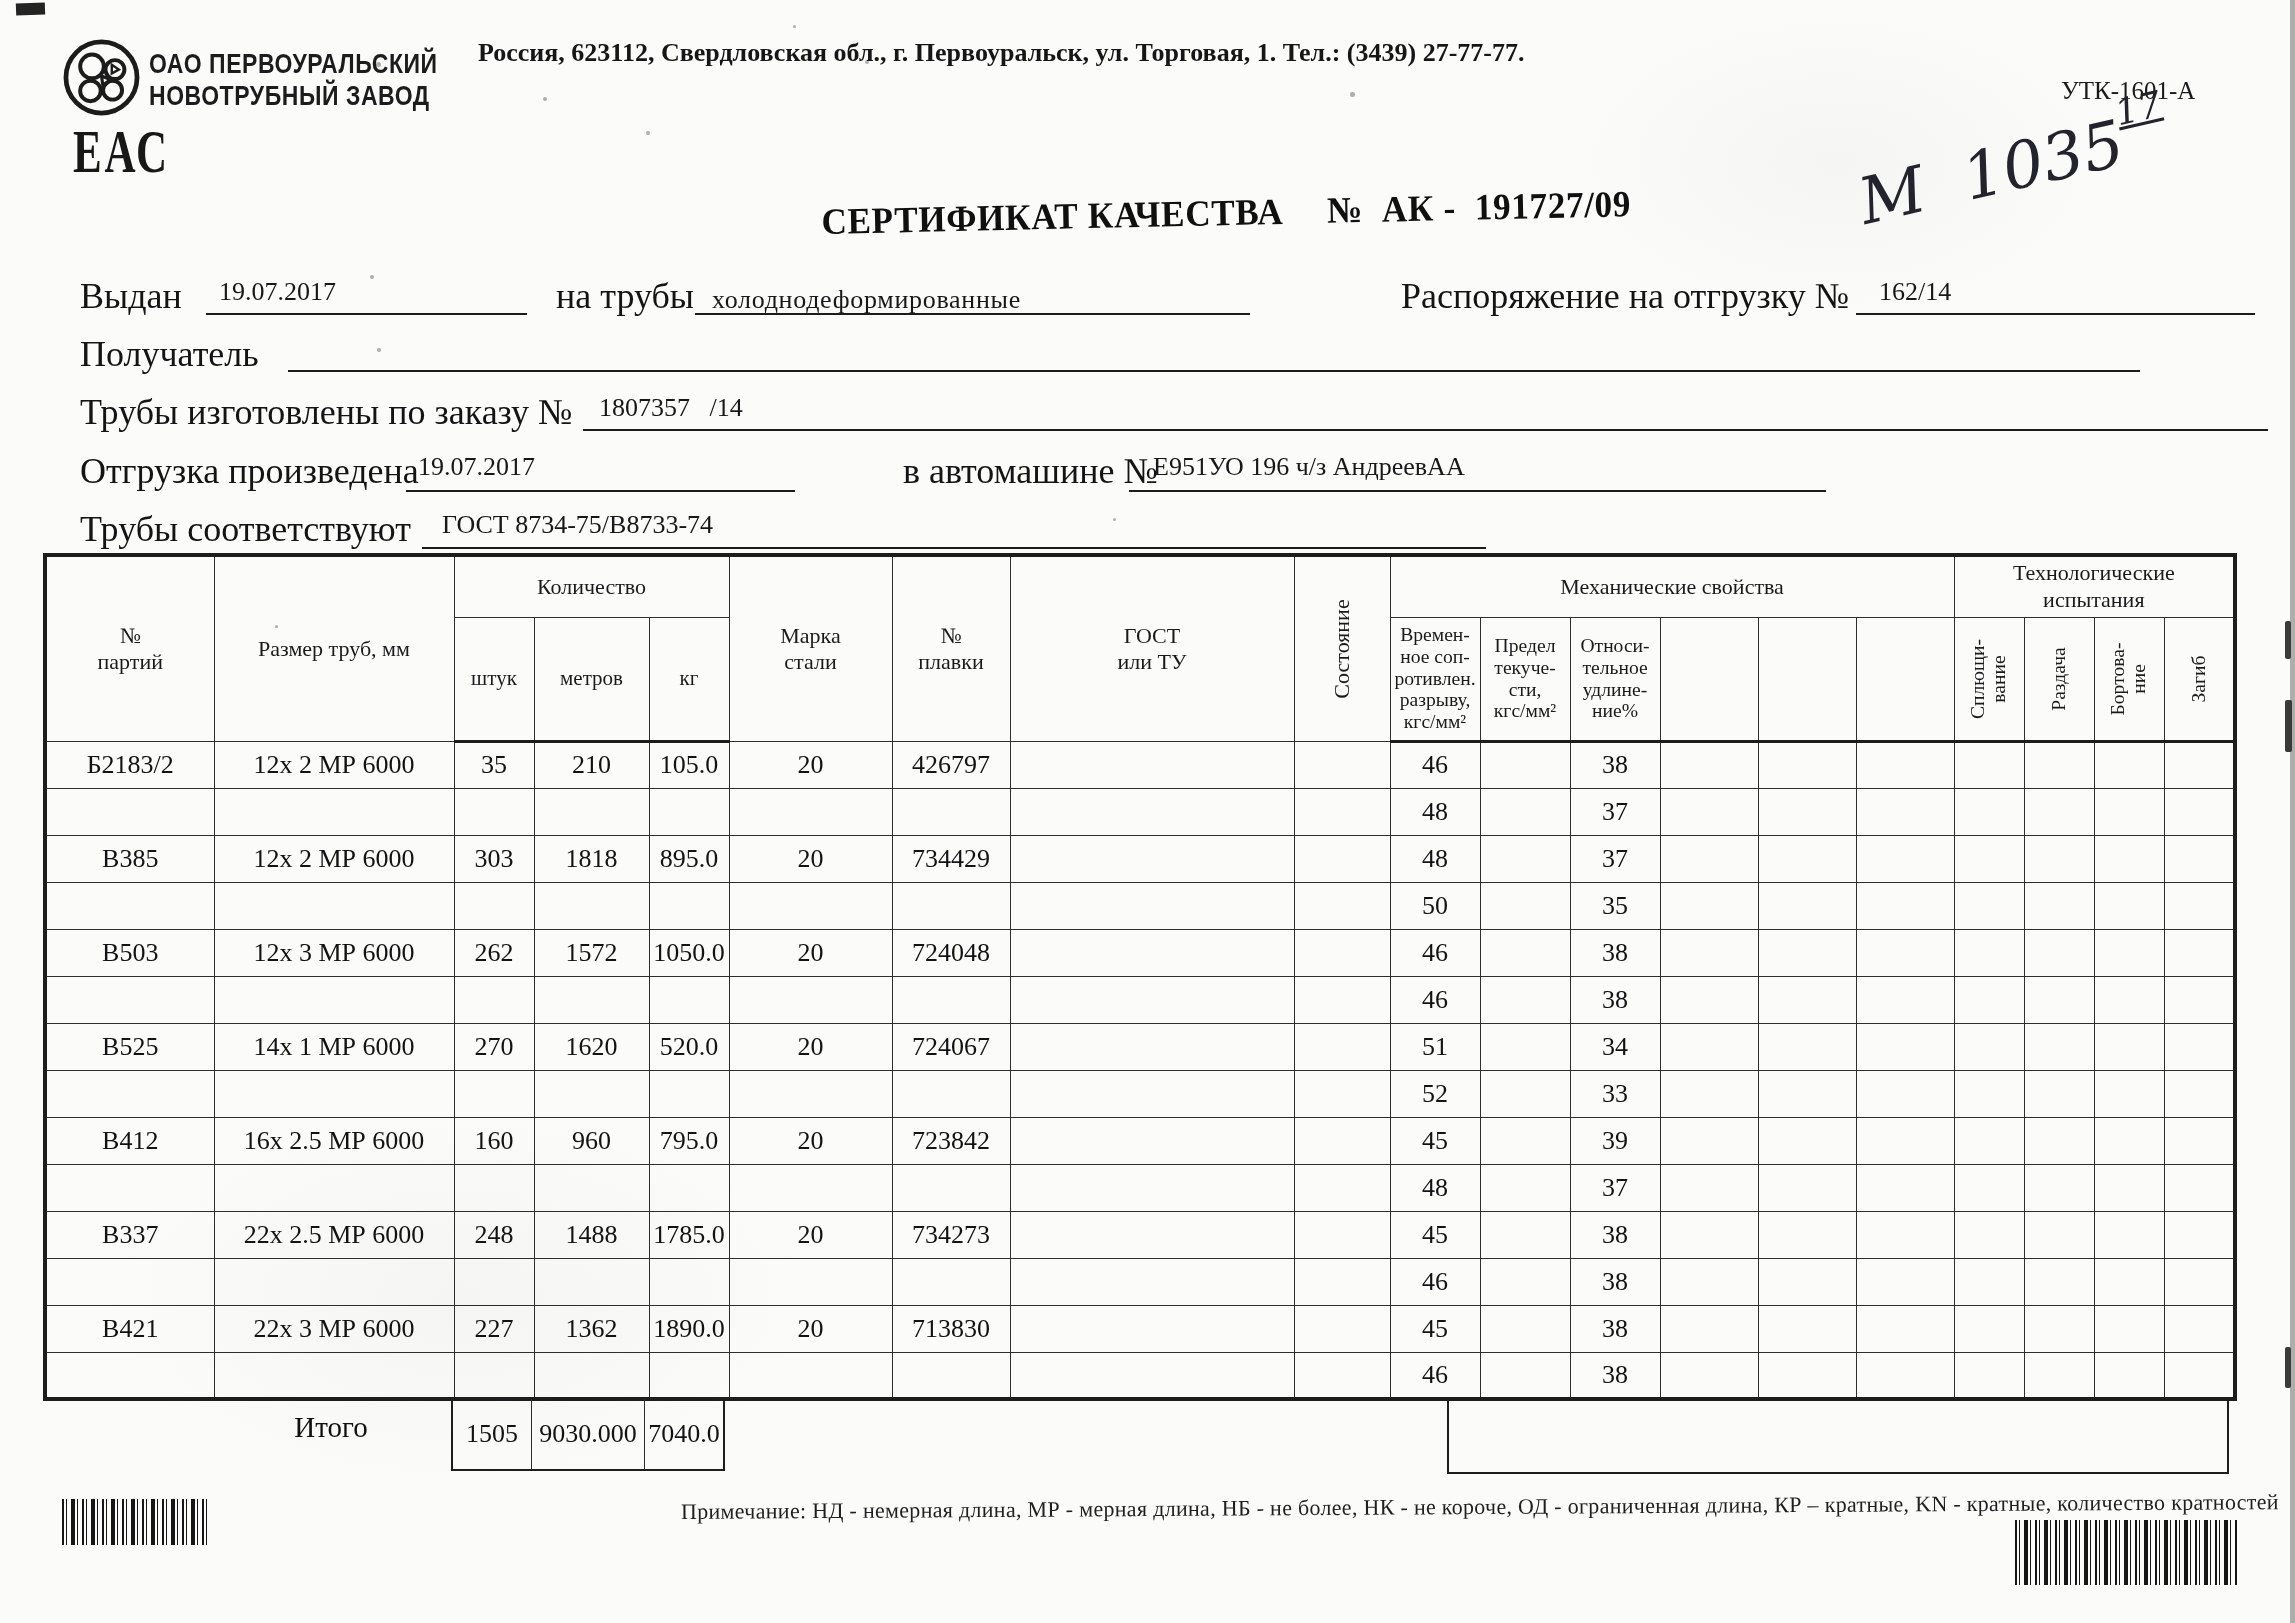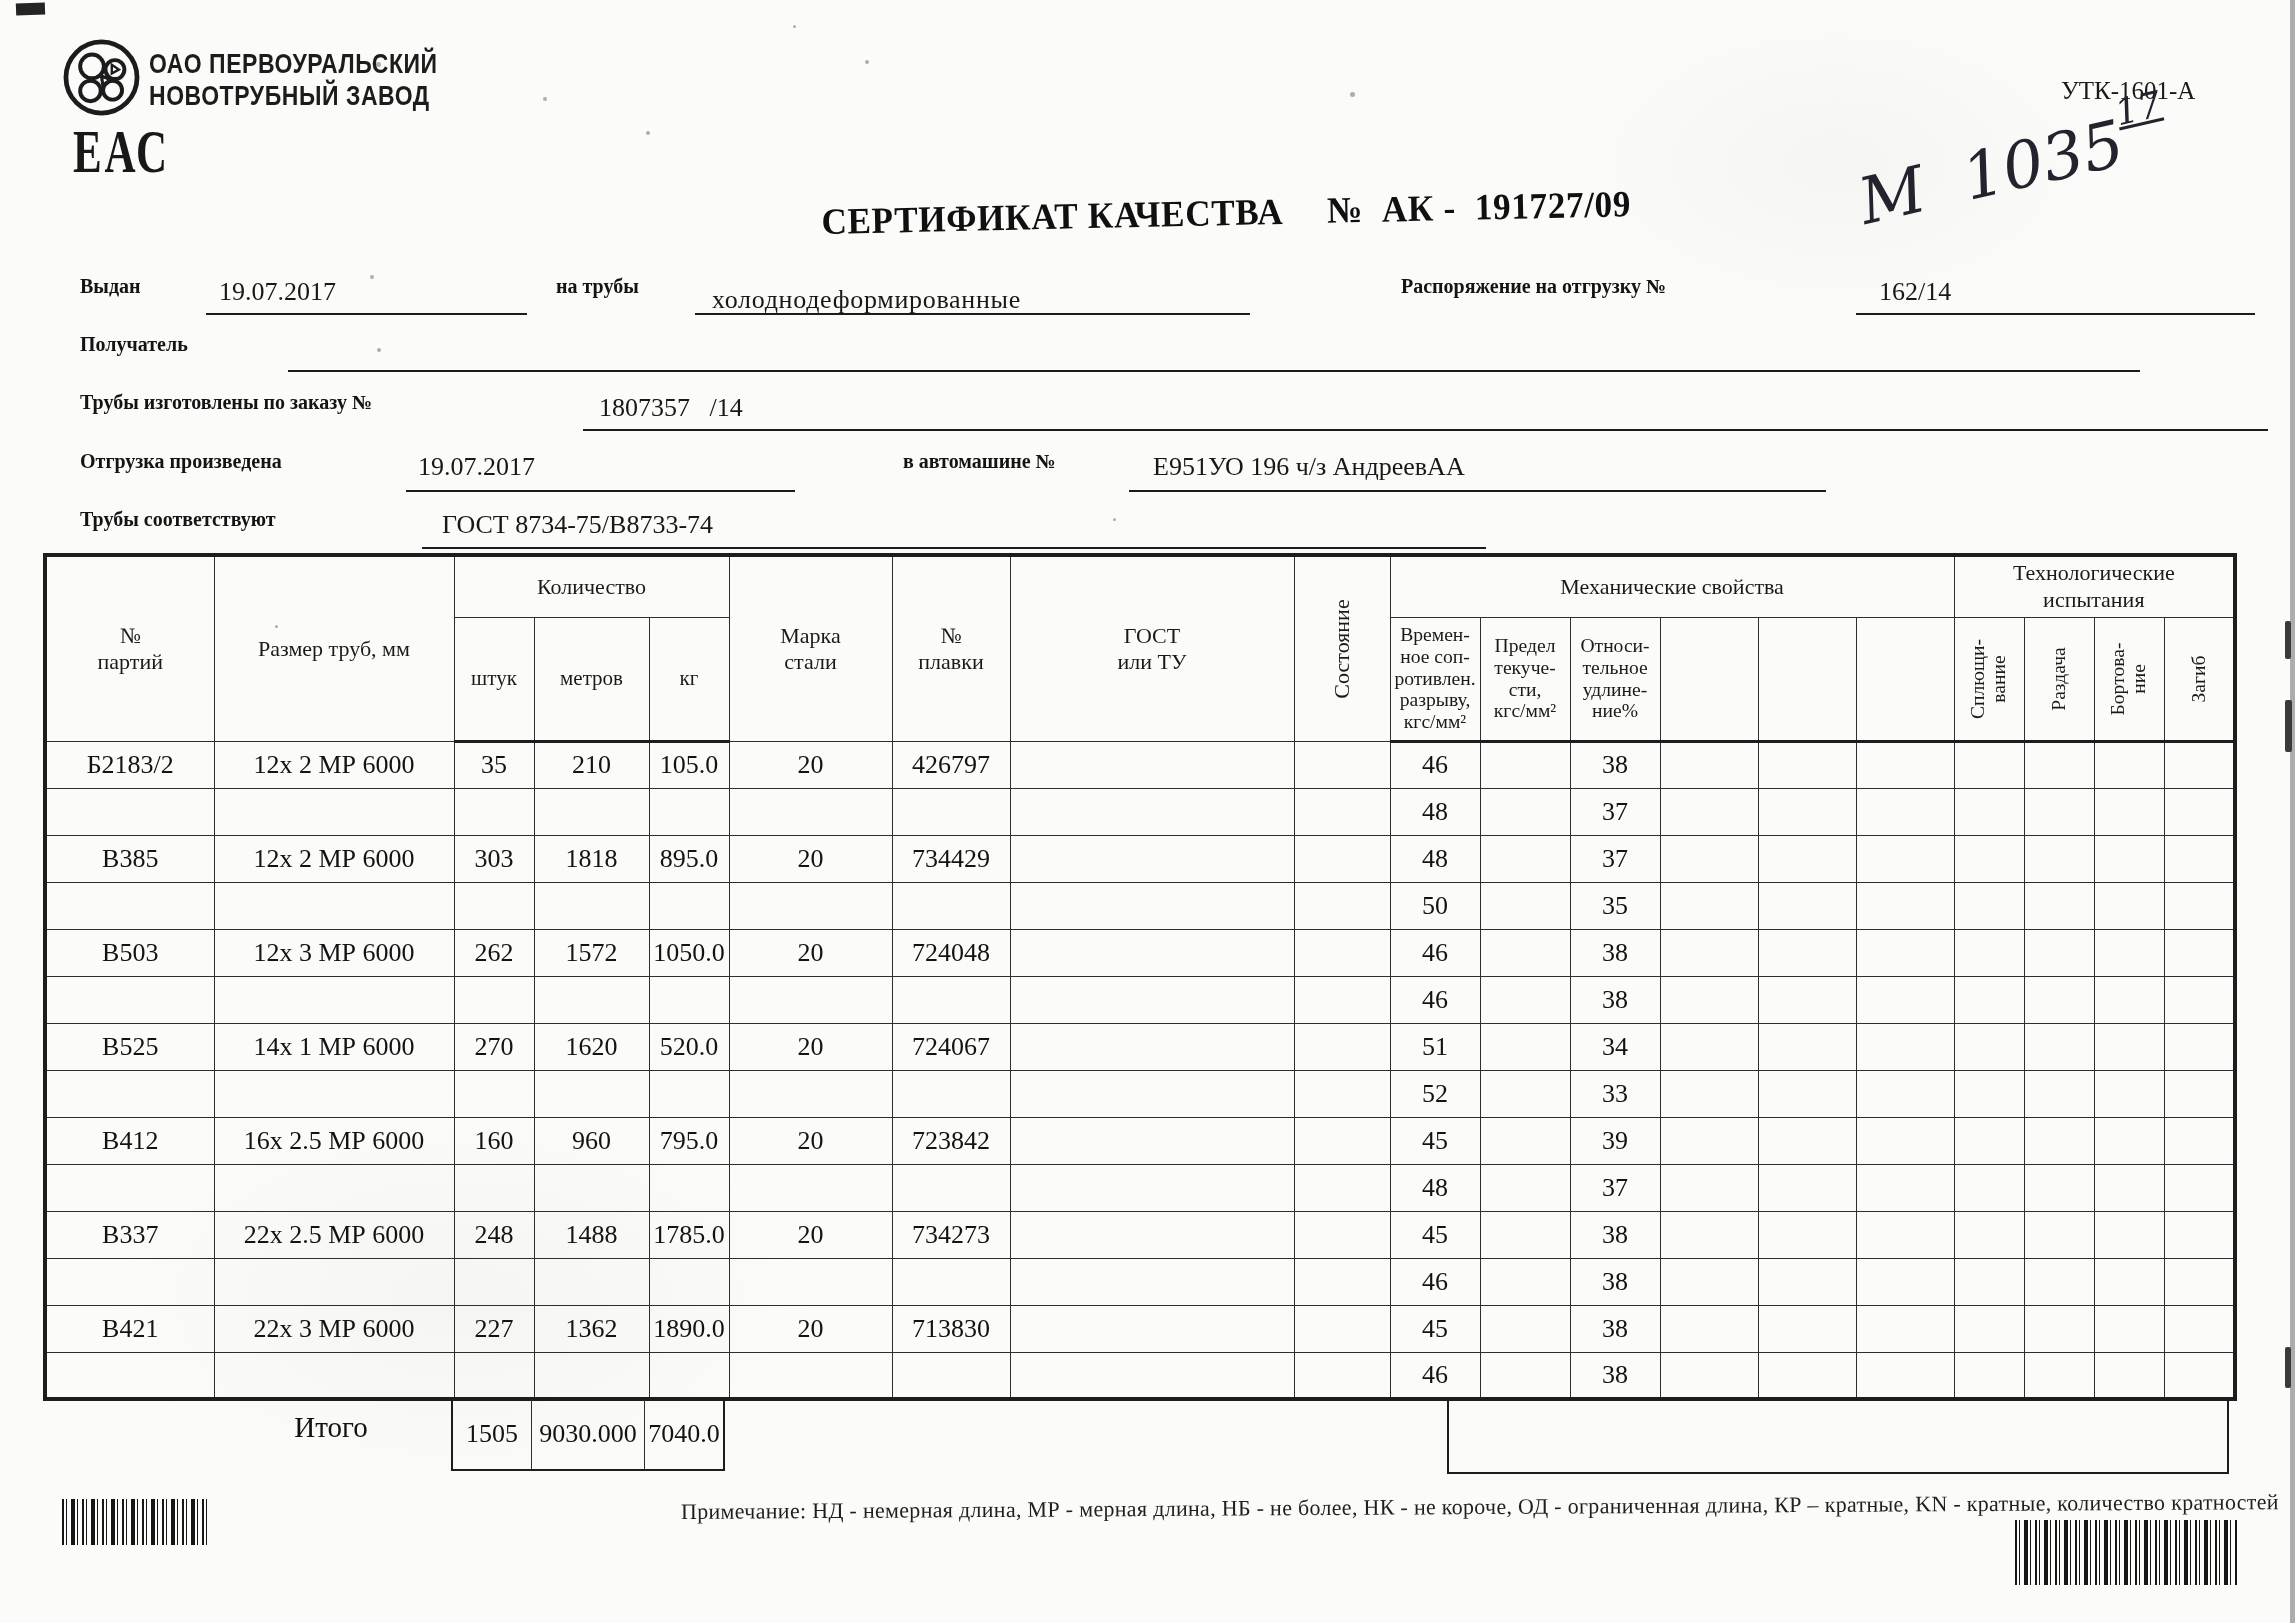--- a/index.html
+++ b/index.html
@@ -4,21 +4,21 @@
 <style>
   html,body{margin:0;padding:0;}
   body{width:2295px;height:1623px;overflow:hidden;background:#e8e8e6;}
   .page{position:relative;width:2295px;height:1623px;background:
     radial-gradient(ellipse 589px 327px at 20% 80%, rgba(200,200,195,.12), transparent 60%),
     radial-gradient(ellipse 458px 262px at 80% 10%, rgba(190,190,188,.10), transparent 60%),
     #fbfbf9;
     font-family:"Liberation Serif", serif; color:#1b1b1b;}
   .pre{white-space:pre;}
   .fld{position:absolute;font-size:26px;white-space:pre;color:#181818;}
-  .lbl{position:absolute;font-size:20px;font-weight:bold;white-space:pre;color:#141414;}
+  .lbl{position:absolute;font-size:36px;font-weight:normal;white-space:pre;color:#141414;}
   .uline{position:absolute;border-bottom:2px solid #1c1c1c;height:0;}
   
   .company{position:absolute;left:149px;top:48px;font-family:"Liberation Sans",sans-serif;
     font-weight:bold;font-size:28px;line-height:1.13;transform:scaleX(.82);transform-origin:left top;
     letter-spacing:0.7px;color:#1c1c1c;white-space:pre-line;}
   .eac{position:absolute;left:73px;top:115px;font-size:41px;font-weight:bold;
     font-family:"Liberation Serif",serif;transform:scale(1.05,1.5);transform-origin:left top;
     letter-spacing:2.6px;color:#181818;}
   .addr1{position:absolute;left:478px;top:38px;font-size:26px;font-weight:bold;white-space:pre;color:#161616;}
   .addr2{position:absolute;left:478px;top:73px;font-size:21.6px;white-space:pre;color:#222;}
@@ -103,20 +103,21 @@
     <circle cx="67" cy="40" r="12" fill="none" stroke="#1c1c1c" stroke-width="5"></circle>
     <circle cx="36" cy="67" r="13" fill="none" stroke="#1c1c1c" stroke-width="5"></circle>
     <circle cx="64" cy="66" r="12" fill="none" stroke="#1c1c1c" stroke-width="5"></circle>
     <polygon points="50,48 62,53 52,62" fill="none" stroke="#1c1c1c" stroke-width="4"></polygon>
     <polygon points="63,34 72,40 63,45" fill="none" stroke="#1c1c1c" stroke-width="3"></polygon>
   </svg>
   <div class="company">ОАО ПЕРВОУРАЛЬСКИЙ
 НОВОТРУБНЫЙ  ЗАВОД</div>
   <div class="eac">ЕАС</div>
 
+  <div class="addr1">Россия, 623112, Свердловская обл., г. Первоуральск, ул. Торговая, 1. Тел.: (3439) 27-77-77.</div>
 
   <div class="formcode">УТК-1601-А</div>
   <div class="hand"><span>М  1035</span><sup>17</sup></div>
 
   <div class="title"><span>СЕРТИФИКАТ КАЧЕСТВА</span><span class="num">№  АК -  191727/09</span></div>
 
   <div class="lbl" style="left:80px;top:275px;">Выдан</div>
   <div class="fld" style="left:219px;top:277px;">19.07.2017</div>
   <div class="uline" style="left:206px;top:313px;width:321px;"></div>
   <div class="lbl" style="left:556px;top:275px;">на трубы</div>

